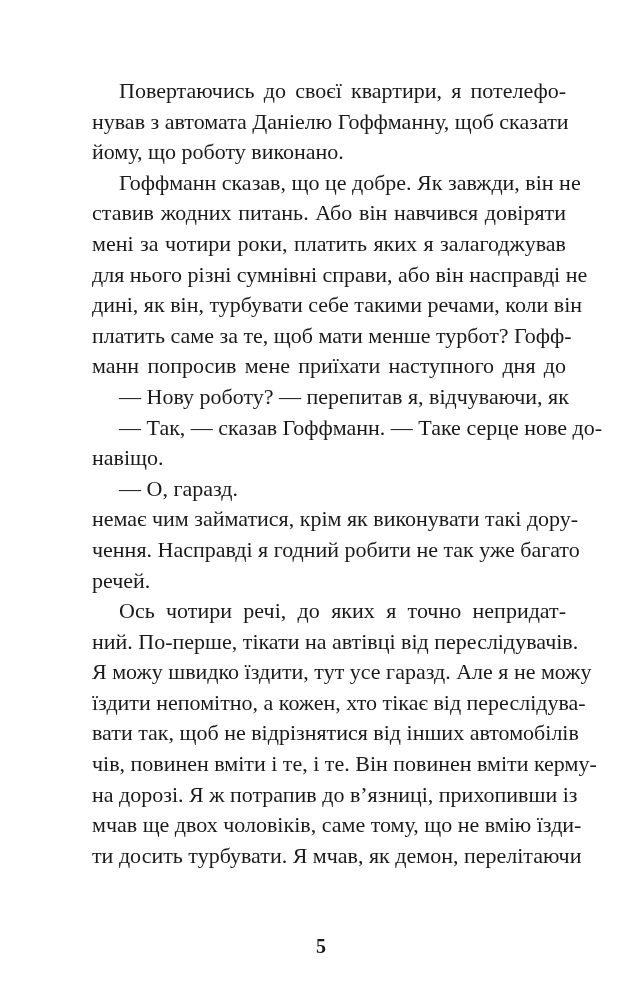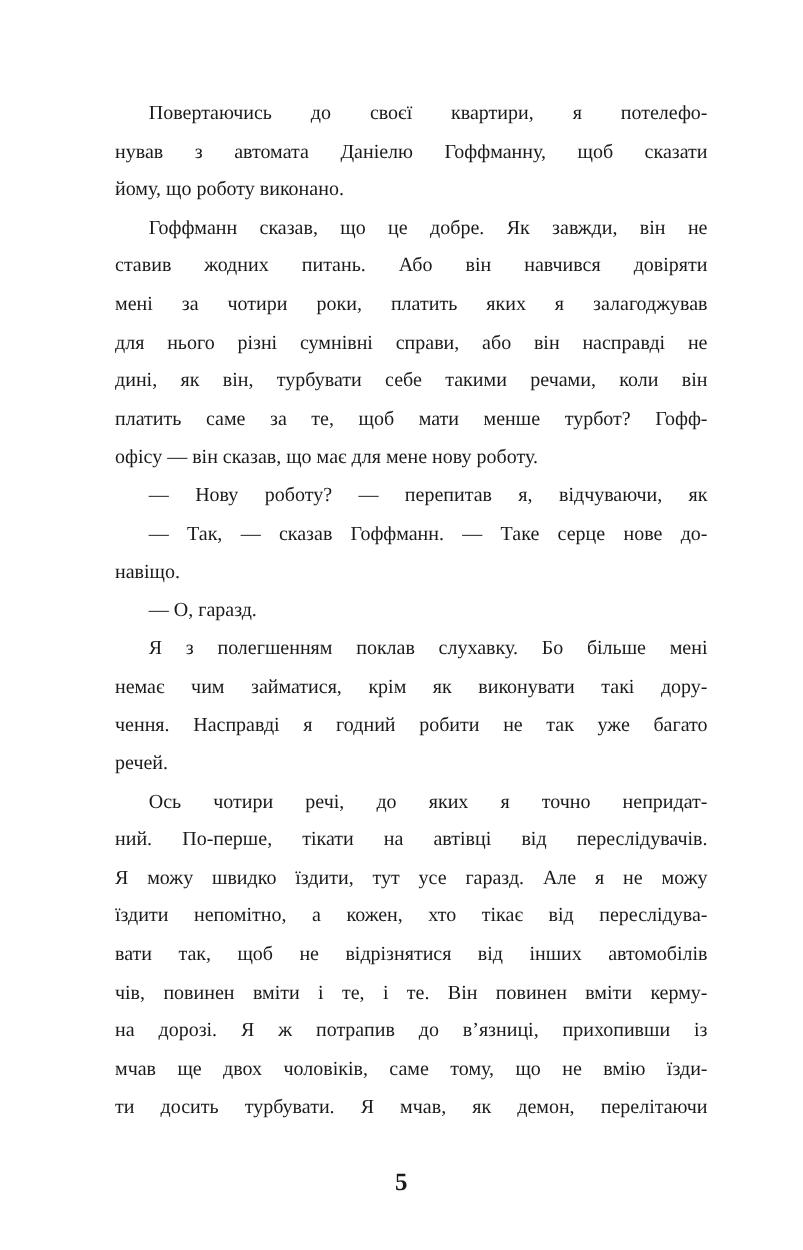--- a/index.html
+++ b/index.html
@@ -3,21 +3,21 @@
 <meta charset="utf-8">
 <style>
   html, body { margin: 0; padding: 0; background: #ffffff; }
   body { width: 642px; height: 1000px; position: relative; overflow: hidden; }
   .page {
     position: absolute;
     left: 92px;
     top: 76px;
     width: 474px;
     font-family: "Liberation Serif", "DejaVu Serif", serif;
-    font-size: 16px;
+    font-size: 22px;
     line-height: 30.6px;
     color: #1a1a1a;
   }
   .line {
     display: block;
     height: 30.6px;
     white-space: nowrap;
     text-align: justify;
     text-align-last: justify;
   }
@@ -40,26 +40,25 @@
 <div class="page" id="page-body">
     <span class="line indent">Повертаючись до своєї квартири, я потелефо-</span>
     <span class="line">нував з автомата Даніелю Гоффманну, щоб сказати</span>
     <span class="line last">йому, що роботу виконано.</span>
     <span class="line indent">Гоффманн сказав, що це добре. Як завжди, він не</span>
     <span class="line">ставив жодних питань. Або він навчився довіряти</span>
     <span class="line">мені за чотири роки, платить яких я залагоджував</span>
     <span class="line">для нього різні сумнівні справи, або він насправді не</span>
     <span class="line">дині, як він, турбувати себе такими речами, коли він</span>
     <span class="line">платить саме за те, щоб мати менше турбот? Гофф-</span>
-    <span class="line last">офісу — він сказав, що має для мене нову роботу.</span>
+    <span class="line">манн попросив мене приїхати наступного дня до</span>
     <span class="line indent">— Нову роботу? — перепитав я, відчуваючи, як</span>
     <span class="line indent">— Так, — сказав Гоффманн. — Таке серце нове до-</span>
     <span class="line last">навіщо.</span>
     <span class="line indent last">— О, гаразд.</span>
-    <span class="line indent">Я з полегшенням поклав слухавку. Бо більше мені</span>
     <span class="line">немає чим займатися, крім як виконувати такі дору-</span>
     <span class="line">чення. Насправді я годний робити не так уже багато</span>
     <span class="line last">речей.</span>
     <span class="line indent">Ось чотири речі, до яких я точно непридат-</span>
     <span class="line">ний. По-перше, тікати на автівці від переслідувачів.</span>
     <span class="line">Я можу швидко їздити, тут усе гаразд. Але я не можу</span>
     <span class="line">їздити непомітно, а кожен, хто тікає від переслідува-</span>
     <span class="line">вати так, щоб не відрізнятися від інших автомобілів</span>
     <span class="line">чів, повинен вміти і те, і те. Він повинен вміти керму-</span>
     <span class="line">на дорозі. Я ж потрапив до в’язниці, прихопивши із</span>

